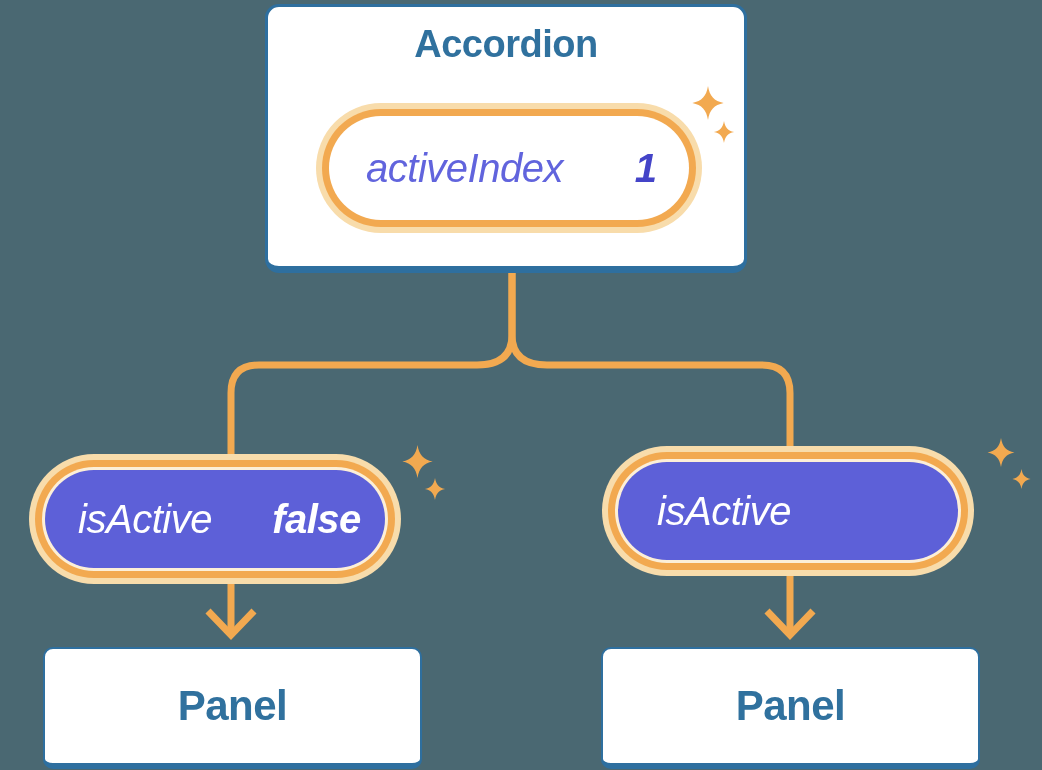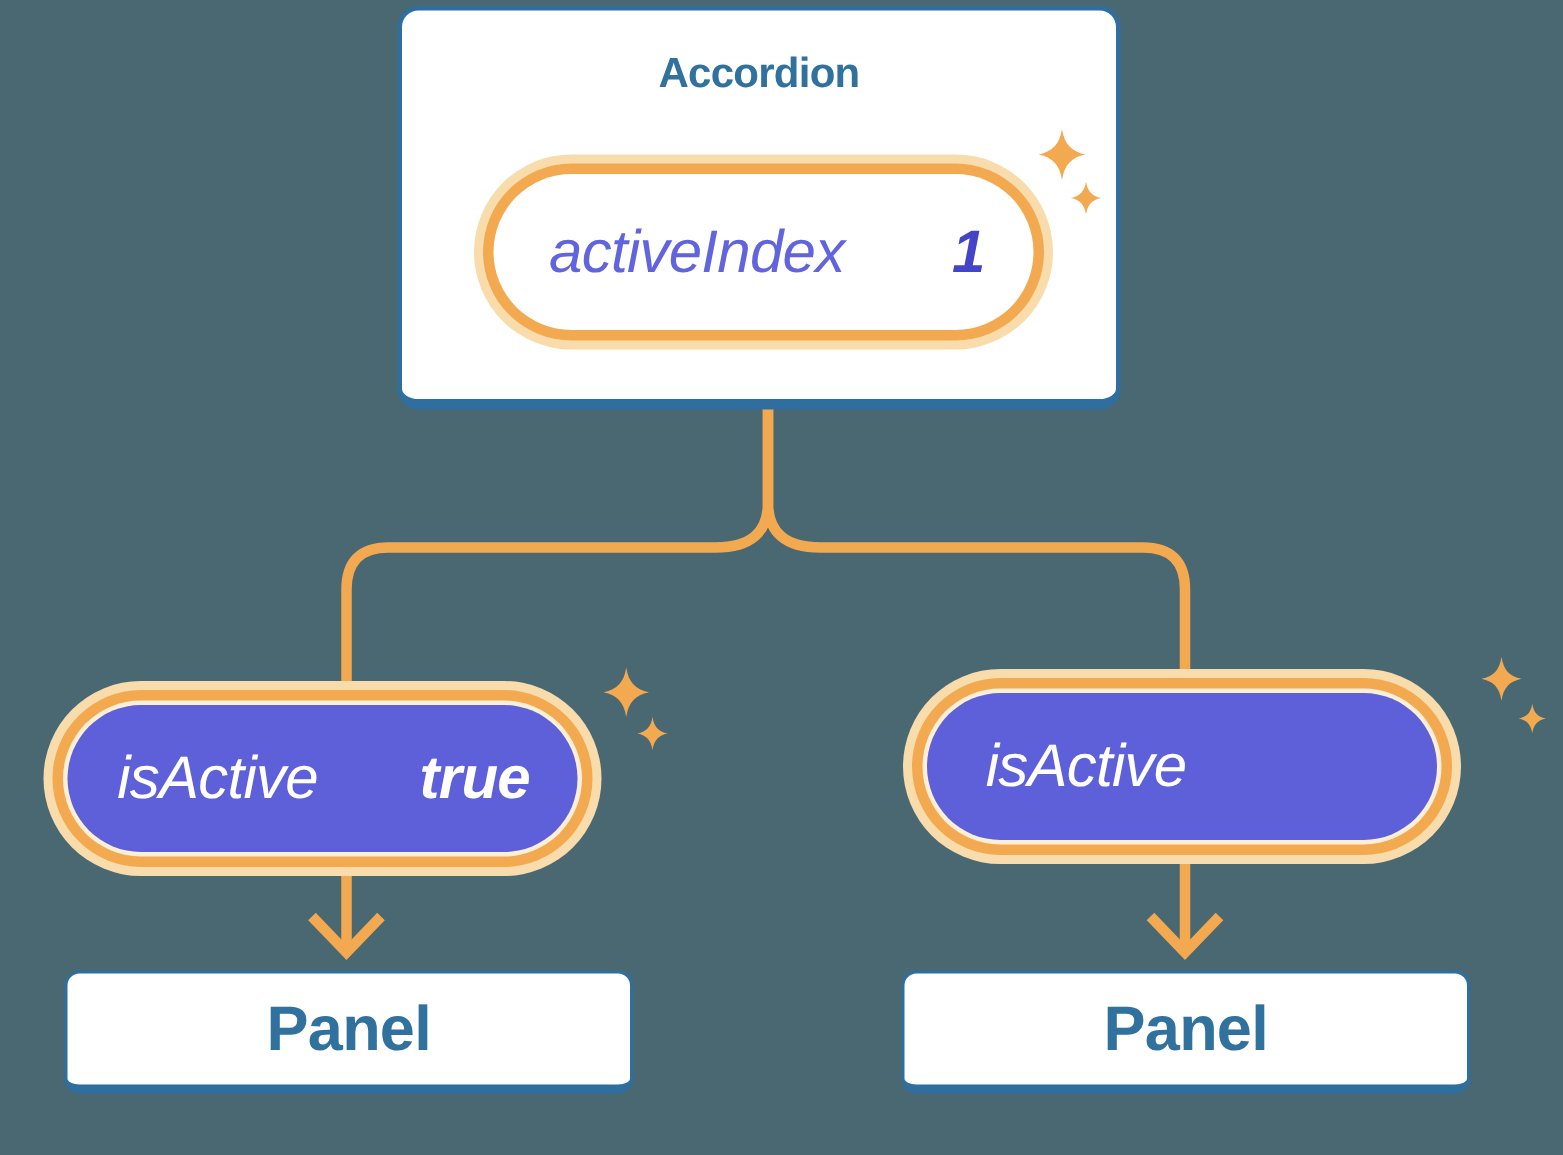--- a/index.html
+++ b/index.html
@@ -29,29 +29,29 @@
     position:absolute;
     box-sizing:border-box;
     background:var(--card-bg);
     border:3px solid var(--card-border);
     border-bottom-width:7px;
     border-radius:14px;
     z-index:2;
   }
   .accordion-card{left:265px;top:4px;width:482px;height:269px;}
   .card-title{
-    margin-top:26px;
+    margin-top:16px;
     text-align:center;
-    font-size:28px;
+    font-size:38px;
     font-weight:600;
     color:var(--heading);
     letter-spacing:-0.5px;
   }
   .panel-card{
-    width:379px;height:82px;
+    width:379px;height:122px;
     border-width:2px 2px 6px 2px;
     border-radius:10px;
     display:flex;align-items:center;justify-content:center;
   }
   .panel-left{left:43px;top:647px;}
   .panel-right{left:601px;top:647px;}
   .panel-title{
     font-size:42px;font-weight:600;color:var(--heading);letter-spacing:-0.5px;
   }
   .pill{
@@ -120,21 +120,21 @@
   </div>
   <div class="sparkle" style="left:713px;top:121px;">
     <svg width="22" height="22" viewBox="0 0 24 25">
         <path d="M12 0 C13.2 7.5 16.5 11 23.5 12.5 C16.5 14 13.2 17.5 12 25 C10.8 17.5 7.5 14 0.5 12.5 C7.5 11 10.8 7.5 12 0 Z"></path>
       </svg>
   </div>
 
   <div class="pill pill-purple pill-false">
     <div class="pill-label">isActive</div>
     <div class="pill-divider"></div>
-    <div class="pill-value">true</div>
+    <div class="pill-value">false</div>
   </div>
 
   <div class="sparkle" style="left:401px;top:445px;">
     <svg width="33" height="33" viewBox="0 0 24 25">
         <path d="M12 0 C13.2 7.5 16.5 11 23.5 12.5 C16.5 14 13.2 17.5 12 25 C10.8 17.5 7.5 14 0.5 12.5 C7.5 11 10.8 7.5 12 0 Z"></path>
       </svg>
   </div>
   <div class="sparkle" style="left:424px;top:478px;">
     <svg width="22" height="22" viewBox="0 0 24 25">
         <path d="M12 0 C13.2 7.5 16.5 11 23.5 12.5 C16.5 14 13.2 17.5 12 25 C10.8 17.5 7.5 14 0.5 12.5 C7.5 11 10.8 7.5 12 0 Z"></path>

